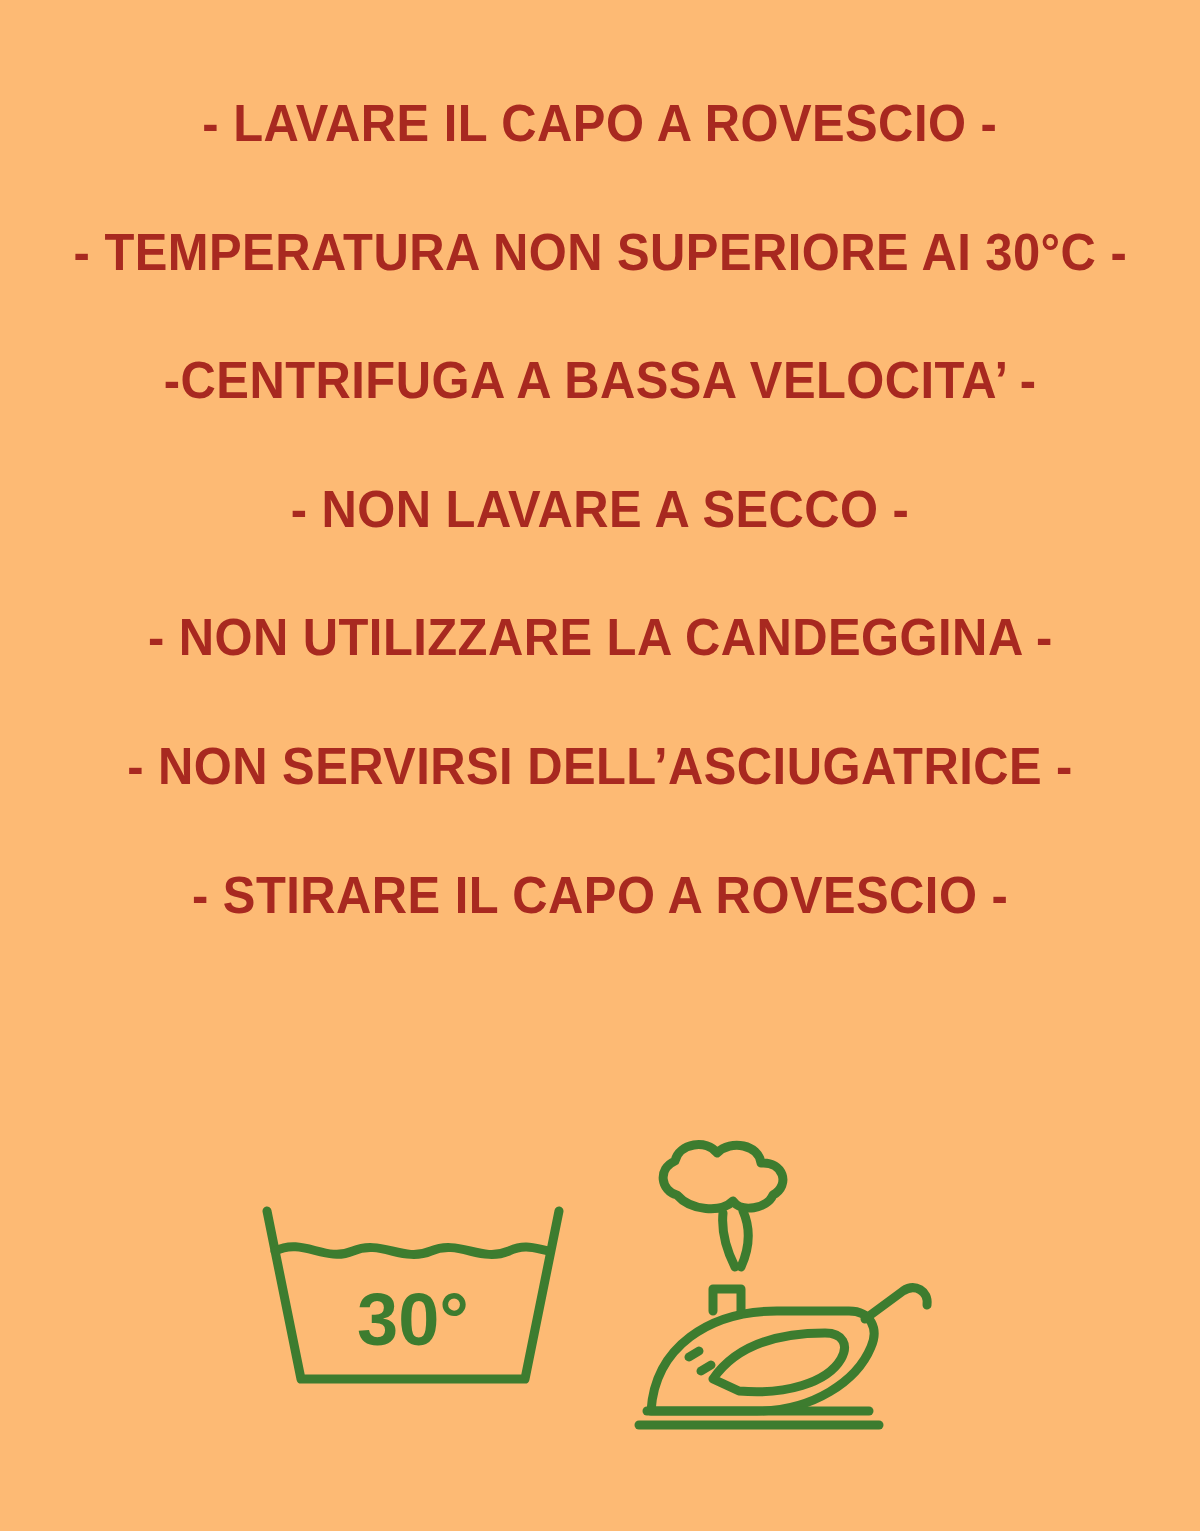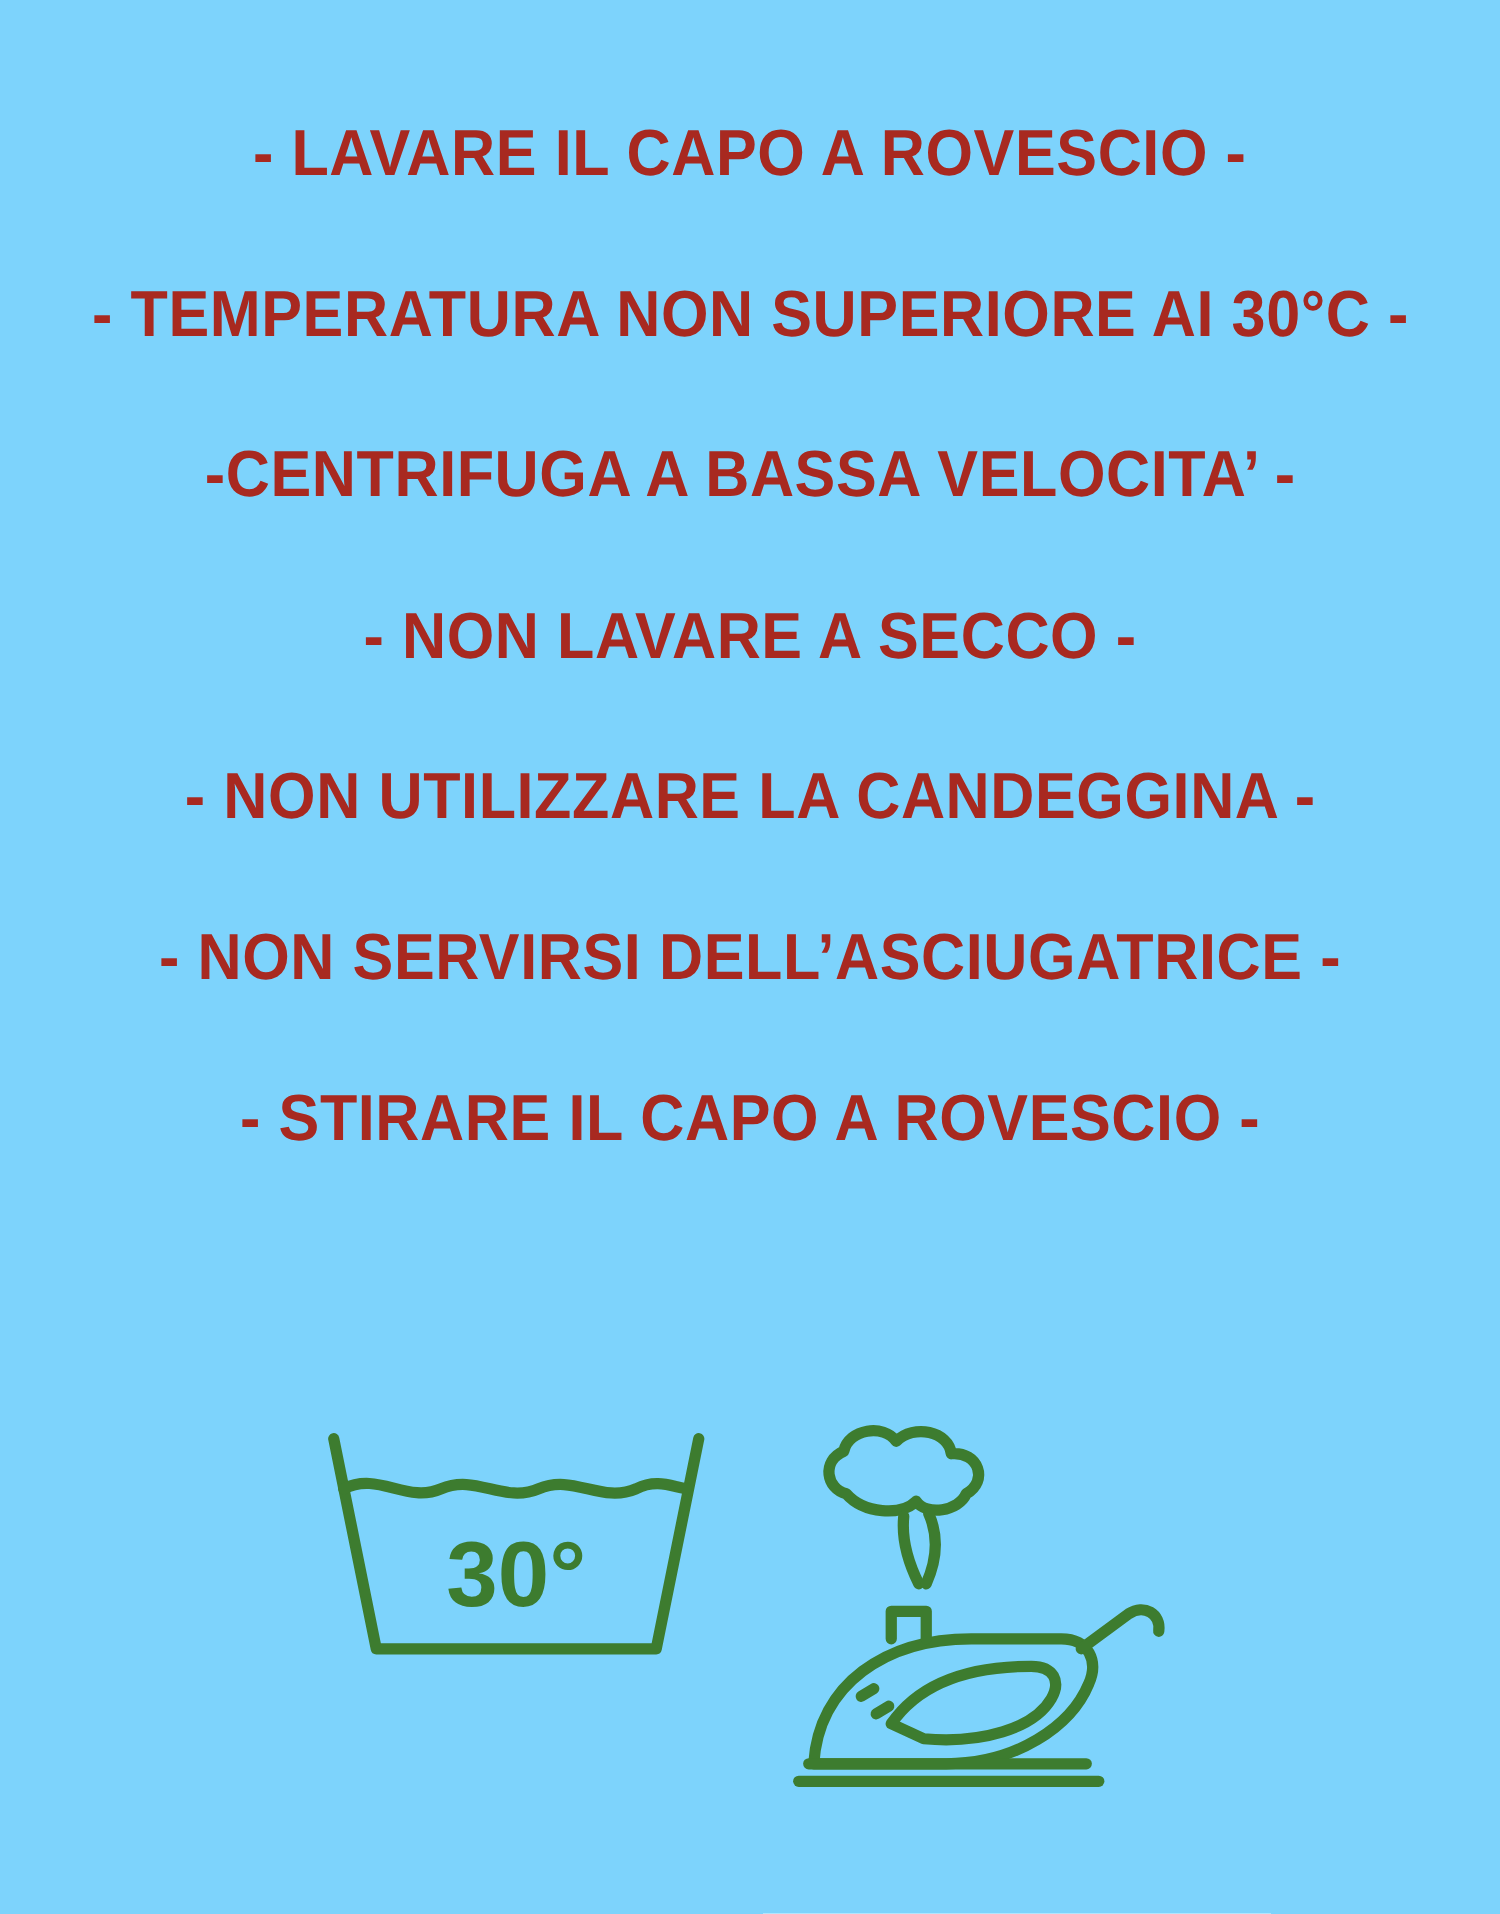--- a/index.html
+++ b/index.html
@@ -10,21 +10,21 @@
   body {
     width: 1200px;
     height: 1531px;
     font-family: "Liberation Sans", sans-serif;
     overflow: hidden;
   }
   .page {
     position: relative;
     width: 1200px;
     height: 1531px;
-    background: #7dd3fc;
+    background: #fdba74;
     box-sizing: border-box;
   }
   .instructions {
     padding-top: 96px;
     display: flex;
     flex-direction: column;
     align-items: center;
   }
   .instruction-line {
     color: #a82920;
@@ -42,21 +42,21 @@
   .instruction-line.wide {
     font-size: 52px;
   }
   .symbols {
     position: absolute;
     left: 0;
     right: 0;
     bottom: 78px;
     display: flex;
     justify-content: center;
-    align-items: flex-start;
+    align-items: center;
     gap: 44px;
   }
   .symbol {
     display: block;
   }
   .sym-green {
     stroke: #3d7c2f;
     fill: none;
     stroke-width: 9;
     stroke-linecap: round;

